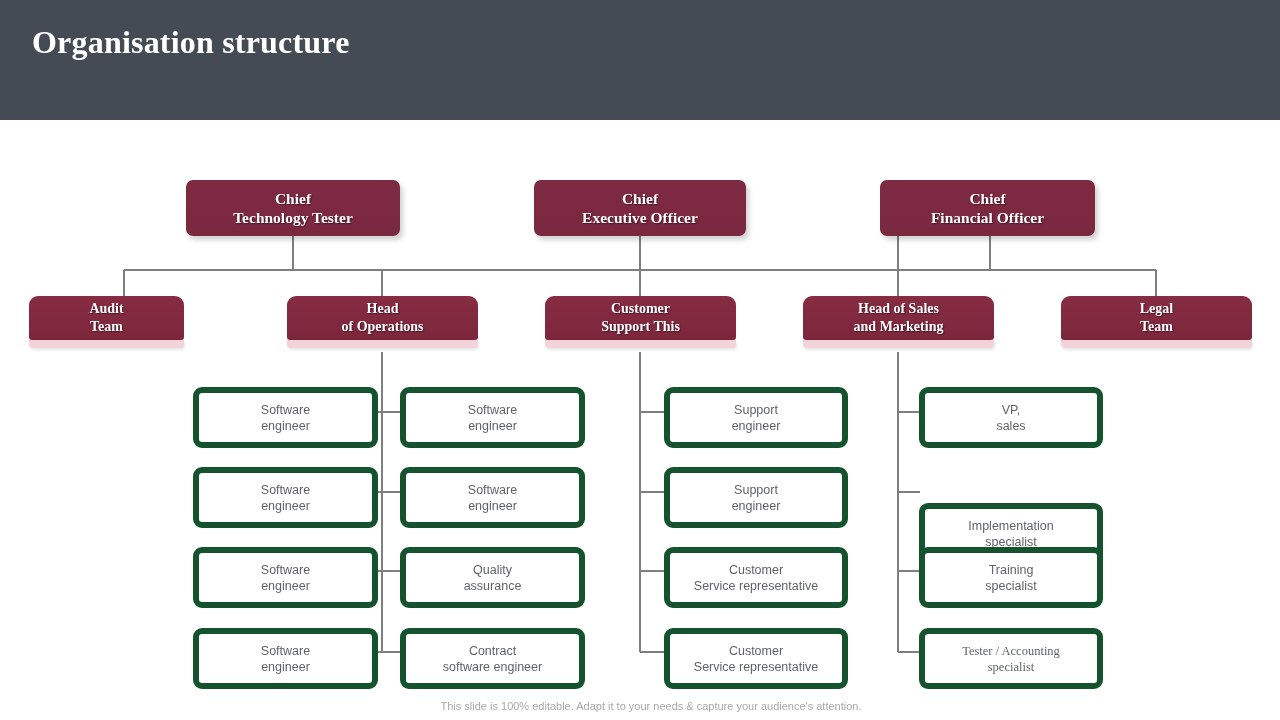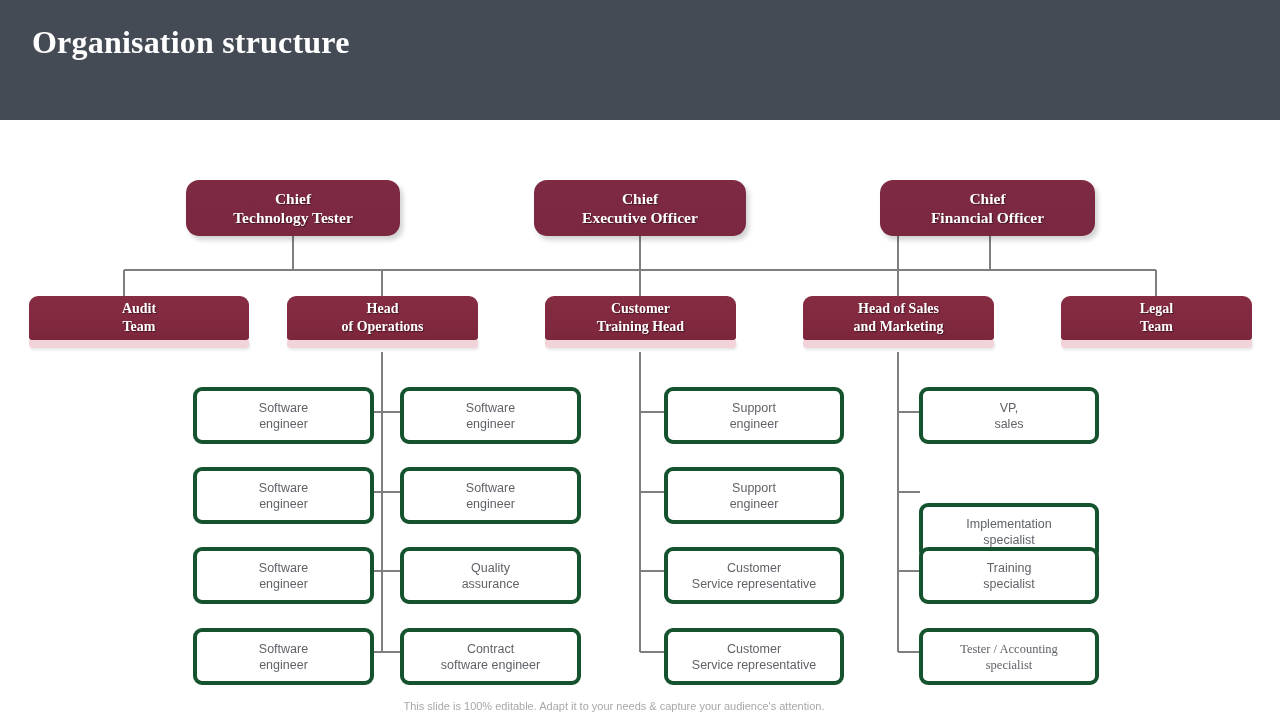--- a/index.html
+++ b/index.html
@@ -30,21 +30,21 @@
   }
 
   
   #wires{position:absolute;left:0;top:0;width:1280px;height:720px;}
 
   
   .lvl1{
     position:absolute;
     background:#7c2840;
     background:linear-gradient(180deg,#7e2a42 0%,#7a2740 100%);
-    border-radius:13px;
+    border-radius:7px;
     box-shadow:3px 4px 5px rgba(0,0,0,0.18);
     display:flex;align-items:center;justify-content:center;
     text-align:center;
     color:#ffffff;
     font-family:"Liberation Serif", serif;
     font-weight:bold;font-size:15.5px;line-height:19px;
     text-shadow:1px 1px 1px rgba(0,0,0,0.45);
   }
 
   
@@ -65,35 +65,35 @@
     position:absolute;left:0;top:44px;width:100%;height:8px;
     background:#f3d3da;
     border-radius:0 0 4px 4px;
     box-shadow:1px 2px 3px rgba(0,0,0,0.10);
   }
 
   
   .leaf{
     position:absolute;
     background:#ffffff;
-    border:4px solid #14532d;
+    border:6px solid #14532d;
     border-radius:9px;
     display:flex;align-items:center;justify-content:center;
     text-align:center;
     color:#5f6368;
     font-family:"Liberation Sans", sans-serif;
     font-size:12.5px;line-height:16px;
   }
 
   
   .footer{
     position:absolute;left:0;top:700px;width:1228px;
     text-align:center;
     font-family:"Liberation Sans", sans-serif;
-    font-size:11px;color:#a8a8a8;
+    font-size:11px;color:#a8a8a8;padding-left:37px;
   }
 </style>
 </head>
 <body>
 
 <div id="slide">
 
   <div class="header">
     <div class="header-title">Organisation structure</div>
   </div>
@@ -152,21 +152,21 @@
     </div>
   </div>
 
   <div class="lvl1" style="left:880px;top:180px;width:215px;height:56px;">
     <div>
       <span>Chief</span><br>
       <span>Financial Officer</span>
     </div>
   </div>
 
-  <div class="lvl2wrap" style="left:29px;top:296px;width:220px;height:52px;">
+  <div class="lvl2wrap" style="left:29px;top:296px;width:155px;height:52px;">
     <div class="lvl2">
       <div>
         <span>Audit</span><br>
         <span>Team</span>
       </div>
     </div>
     <div class="lvl2-strip"></div>
   </div>
 
   <div class="lvl2wrap" style="left:287px;top:296px;width:191px;height:52px;">
@@ -176,21 +176,21 @@
         <span>of Operations</span>
       </div>
     </div>
     <div class="lvl2-strip"></div>
   </div>
 
   <div class="lvl2wrap" style="left:545px;top:296px;width:191px;height:52px;">
     <div class="lvl2">
       <div>
         <span>Customer</span><br>
-        <span>Training  Head</span>
+        <span>Support  This</span>
       </div>
     </div>
     <div class="lvl2-strip"></div>
   </div>
 
   <div class="lvl2wrap" style="left:803px;top:296px;width:191px;height:52px;">
     <div class="lvl2">
       <div>
         <span>Head of Sales</span><br>
         <span>and  Marketing</span>

